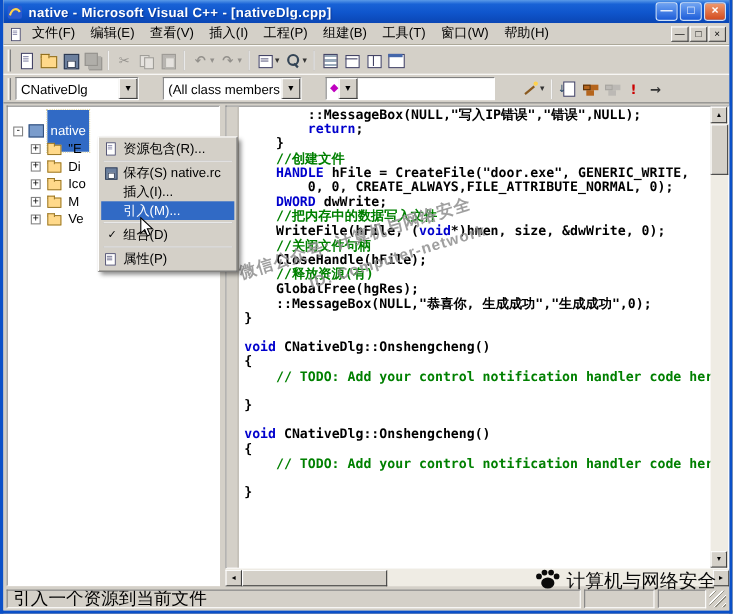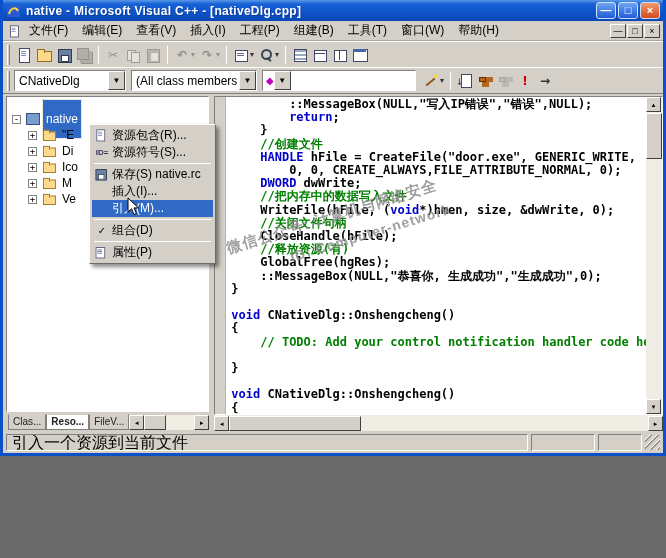--- a/index.html
+++ b/index.html
@@ -1,18 +1,18 @@
 <!DOCTYPE html>
 <html><head>
 <meta charset="utf-8">
 <style>
 *{box-sizing:border-box;margin:0;padding:0}
 html,body{margin:0;padding:0}
 body{width:666px;height:558px;font-family:"Liberation Sans","DejaVu Sans",sans-serif;background:#6a6a6a}
-.window{position:relative;width:666px;height:456px;display:flex;flex-direction:column;background:#d4d0c8;border:3px solid #0b50c8;border-top:none;overflow:hidden}
+.window{position:relative;width:666px;height:558px;display:flex;flex-direction:column;background:#d4d0c8;border:3px solid #0b50c8;border-top:none;overflow:hidden}
 
 
 .titlebar{flex:0 0 21px;display:flex;align-items:center;gap:4px;padding:0 3px;background:linear-gradient(180deg,#5a9ae8 0%,#1862d6 18%,#0f55cc 55%,#0a46b4 100%);color:#fff}
 .title-text{flex:1;font-weight:bold;font-size:12px;white-space:nowrap;overflow:hidden;text-shadow:1px 1px 1px #0a3a9a;letter-spacing:.3px}
 .tb-buttons{display:flex;gap:2px}
 .tbtn{width:20px;height:17px;border-radius:3px;border:1px solid #cfe0f8;display:flex;align-items:center;justify-content:center;font-size:11px;font-weight:bold;color:#fff;line-height:1}
 .tbtn.min,.tbtn.max{background:linear-gradient(180deg,#70a4f2,#1c5cd8)}
 .tbtn.close{background:linear-gradient(180deg,#f09a6e,#d24b1e)}
 
 
@@ -24,21 +24,21 @@
 
 .toolbar{flex:0 0 26px;display:flex;align-items:center;padding:0 2px;background:#d4d0c8;border-top:1px solid #fff}
 .tb-grip{width:3px;height:20px;border-left:1px solid #fff;border-right:1px solid #808080;margin:0 4px 0 2px;flex:0 0 3px}
 .tb-row{display:flex;align-items:center}
 .tb-btn{height:22px;display:flex;align-items:center;justify-content:center;padding:0 2px}
 .tb-btn.disabled{opacity:.4;filter:grayscale(1)}
 .tb-sep{width:1px;height:18px;background:#808080;border-right:1px solid #fff;margin:0 4px}
 .tb-caret{font-size:8px;color:#333;margin-left:1px}
 
 
-.combo{height:21px;background:#fff;border:1px solid;border-color:#808080 #fff #fff #808080;display:flex;align-items:center;font-size:12px;margin-right:5px}
+.combo{height:21px;background:#fff;border:1px solid;border-color:#808080 #fff #fff #808080;display:flex;align-items:center;font-size:12px;margin-right:22px}
 .combo .cval{flex:1;padding:0 4px;white-space:nowrap;overflow:hidden}
 .combo .cbtn{width:17px;align-self:stretch;background:#d4d0c8;border:1px solid;border-color:#fff #404040 #404040 #fff;display:flex;align-items:center;justify-content:center;font-size:8px;color:#000}
 .combo-class{width:112px}.combo-members{width:126px}.combo-fn{width:154px}
 .fn-diamond{color:#c000c0;font-size:10px;margin-left:3px}
 
 
 .ic{display:inline-block;width:16px;height:16px;position:relative;font-family:"DejaVu Sans",sans-serif;font-size:12px;line-height:16px;text-align:center;color:#333}
 .I-glyph{font-weight:bold}
 .I-doc::before,.I-doc2::before{content:"";position:absolute;left:3px;top:1px;width:9px;height:13px;background:#fff;border:1px solid #446}
 .I-doc::after,.I-doc2::after{content:"";position:absolute;left:5px;top:4px;width:5px;height:1px;background:#88a;box-shadow:0 2px 0 #88a,0 4px 0 #88a}
@@ -120,21 +120,21 @@
 .context-menu{position:absolute;left:86px;top:124px;width:127px;background:#d4d0c8;border:1px solid #6a6a6a;border-top-color:#fff;border-left-color:#fff;box-shadow:3px 3px 4px rgba(0,0,0,.45);padding:2px;z-index:50}
 .ctx-row{display:flex;height:17px;font-size:12px;padding-right:6px;white-space:nowrap}
 .ctx-icol{flex:0 0 20px;text-align:center;font-size:10px;line-height:17px;color:#000}
 .ctx-icol.ic{transform:scale(.8)}
 .ctx-icol.idtxt{font-size:8px;font-weight:bold;color:#335}
 .ctx-row.hl{background:#316ac5;color:#fff}
 .ctx-sep{height:1px;background:#808080;border-bottom:1px solid #fff;margin:2px 2px}
 
 
 .cursor-arrow{position:absolute;left:124px;top:197px;z-index:60;pointer-events:none}
-.brand{position:absolute;left:483px;top:516px;z-index:70;display:flex;align-items:center;gap:5px;color:#0a0a0a;font-weight:bold;font-size:17px}
+.brand{position:absolute;left:483px;top:516px;z-index:70;display:flex;align-items:center;gap:5px;color:#0a0a0a;font-weight:normal;font-size:17px}
 </style>
 </head>
 <body>
 
 <div class="window">
 
   <div class="titlebar">
     <span class="ic">
       <svg width="16" height="16" viewBox="0 0 16 16">
           <rect x="1" y="2" width="13" height="12" rx="2" fill="#2a5ad0"></rect>
@@ -295,33 +295,20 @@
               <span class="ic I-folder tree-ficon"></span>
               <span class="tree-label">M</span>
             </div>
             <div class="tree-row">
               <span class="pm">+</span>
               <span class="ic I-folder tree-ficon"></span>
               <span class="tree-label">Ve</span>
             </div>
           </div>
       </div>
-      <div class="panel-tabs">
-        <span id="ptabs" style="display:flex">
-            <span class="ptab">Clas...</span>
-            <span class="ptab active">Reso...</span>
-            <span class="ptab">FileV...</span>
-          </span>
-        <span class="mini-scroll">
-          <span class="sbtn">◂</span>
-          <span class="mini-thumb"></span>
-          <span class="mini-track"></span>
-          <span class="sbtn">▸</span>
-        </span>
-      </div>
     </div>
     <div class="splitter"></div>
     <div class="editor-wrap">
       <div class="editor-body">
         <div class="gutter"></div>
         <div class="code" id="code"><div class="code-line"><span class="seg-t">        ::MessageBox(NULL,"写入IP错误","错误",NULL);</span></div><div class="code-line"><span class="seg-t">        </span><span class="seg-k">return</span><span class="seg-t">;</span></div><div class="code-line"><span class="seg-t">    }</span></div><div class="code-line"><span class="seg-c">    //创建文件</span></div><div class="code-line"><span class="seg-t">    </span><span class="seg-k">HANDLE</span><span class="seg-t"> hFile = CreateFile("door.exe", GENERIC_WRITE,</span></div><div class="code-line"><span class="seg-t">        0, 0, CREATE_ALWAYS,FILE_ATTRIBUTE_NORMAL, 0);</span></div><div class="code-line"><span class="seg-t">    </span><span class="seg-k">DWORD</span><span class="seg-t"> dwWrite;</span></div><div class="code-line"><span class="seg-c">    //把内存中的数据写入文件</span></div><div class="code-line"><span class="seg-t">    WriteFile(hFile, (</span><span class="seg-k">void</span><span class="seg-t">*)hmen, size, &amp;dwWrite, 0);</span></div><div class="code-line"><span class="seg-c">    //关闭文件句柄</span></div><div class="code-line"><span class="seg-t">    CloseHandle(hFile);</span></div><div class="code-line"><span class="seg-c">    //释放资源(有)</span></div><div class="code-line"><span class="seg-t">    GlobalFree(hgRes);</span></div><div class="code-line"><span class="seg-t">    ::MessageBox(NULL,"恭喜你, 生成成功","生成成功",0);</span></div><div class="code-line"><span class="seg-t">}</span></div><div class="code-line">&nbsp;</div><div class="code-line"><span class="seg-k">void</span><span class="seg-t"> CNativeDlg::Onshengcheng()</span></div><div class="code-line"><span class="seg-t">{</span></div><div class="code-line"><span class="seg-c">    // TODO: Add your control notification handler code here</span></div><div class="code-line">&nbsp;</div><div class="code-line"><span class="seg-t">}</span></div><div class="code-line">&nbsp;</div><div class="code-line"><span class="seg-k">void</span><span class="seg-t"> CNativeDlg::Onshengcheng()</span></div><div class="code-line"><span class="seg-t">{</span></div><div class="code-line"><span class="seg-c">    // TODO: Add your control notification handler code here</span></div><div class="code-line">&nbsp;</div><div class="code-line"><span class="seg-t">}</span></div></div>
         <div class="vscroll">
           <span class="sbtn">▴</span>
           <span class="vthumb"></span>
           <span class="vtrack"></span>
@@ -347,24 +334,20 @@
     <span class="status-cell sc2"></span>
     <span class="grip"></span>
   </div>
 
   <div class="context-menu">
     <div id="ctx-items">
         <div class="ctx-row">
           <span class="ctx-icol ic I-doc2"></span>
           <span class="ctx-label">资源包含(R)...</span>
         </div>
-        <div class="ctx-row">
-          <span class="ctx-icol idtxt">ID=</span>
-          <span class="ctx-label">资源符号(S)...</span>
-        </div>
         <div class="ctx-sep"></div>
         <div class="ctx-row">
           <span class="ctx-icol ic I-save"></span>
           <span class="ctx-label">保存(S) native.rc</span>
         </div>
         <div class="ctx-row">
           <span class="ctx-icol"></span>
           <span class="ctx-label">插入(I)...</span>
         </div>
         <div class="ctx-row hl">

